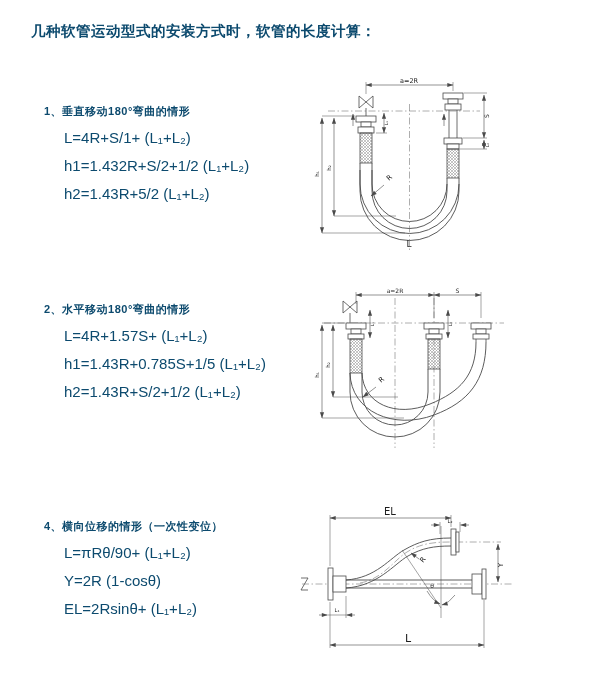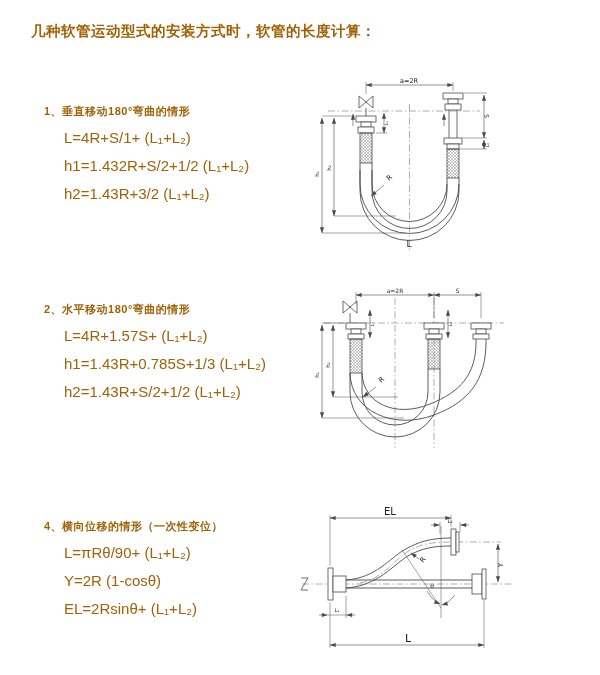--- a/index.html
+++ b/index.html
@@ -1,17 +1,17 @@
 <!DOCTYPE html>
 <html><head>
 <meta charset="utf-8">
 <style>
   html,body{margin:0;padding:0;background:#fff;}
   .page{position:relative;width:600px;height:675px;background:#fff;overflow:hidden;
-        font-family:"Liberation Sans","DejaVu Sans",sans-serif;color:#a16207;}
+        font-family:"Liberation Sans","DejaVu Sans",sans-serif;color:#0c4a6e;}
   .title{position:absolute;left:31px;top:22px;font-size:14.5px;font-weight:bold;letter-spacing:.5px;}
   .sec{position:absolute;left:44px;}
   .sec h2{margin:0 0 11px 0;font-size:11px;font-weight:bold;letter-spacing:.5px;}
   .sec .f{margin:0 0 13px 20px;font-size:15px;line-height:15px;white-space:pre;}
   .s1{top:104px;} .s2{top:302px;} .s3{top:519px;}
   svg{position:absolute;}
   .ln{stroke:#4a4a4a;stroke-width:.8;fill:none;}
   .hose{stroke:#4a4a4a;stroke-width:.9;fill:none;}
   .dim{stroke:#4a4a4a;stroke-width:.6;fill:none;}
   .ext{stroke:#4a4a4a;stroke-width:.5;fill:none;}
@@ -24,27 +24,27 @@
 <body>
 
 <div class="page">
 
   <div class="title">几种软管运动型式的安装方式时，软管的长度计算：</div>
 
   <section class="sec s1">
     <h2>1、垂直移动180°弯曲的情形</h2>
     <div class="f">L=4R+S/1+ (L₁+L₂)</div>
     <div class="f">h1=1.432R+S/2+1/2 (L₁+L₂)</div>
-    <div class="f">h2=1.43R+3/2 (L₁+L₂)</div>
+    <div class="f">h2=1.43R+5/2 (L₁+L₂)</div>
   </section>
 
   <section class="sec s2">
     <h2>2、水平移动180°弯曲的情形</h2>
     <div class="f">L=4R+1.57S+ (L₁+L₂)</div>
-    <div class="f">h1=1.43R+0.785S+1/3 (L₁+L₂)</div>
+    <div class="f">h1=1.43R+0.785S+1/5 (L₁+L₂)</div>
     <div class="f">h2=1.43R+S/2+1/2 (L₁+L₂)</div>
   </section>
 
   <section class="sec s3">
     <h2>4、横向位移的情形（一次性变位）</h2>
     <div class="f">L=πRθ/90+ (L₁+L₂)</div>
     <div class="f">Y=2R (1-cosθ)</div>
     <div class="f">EL=2Rsinθ+ (L₁+L₂)</div>
   </section>
 

